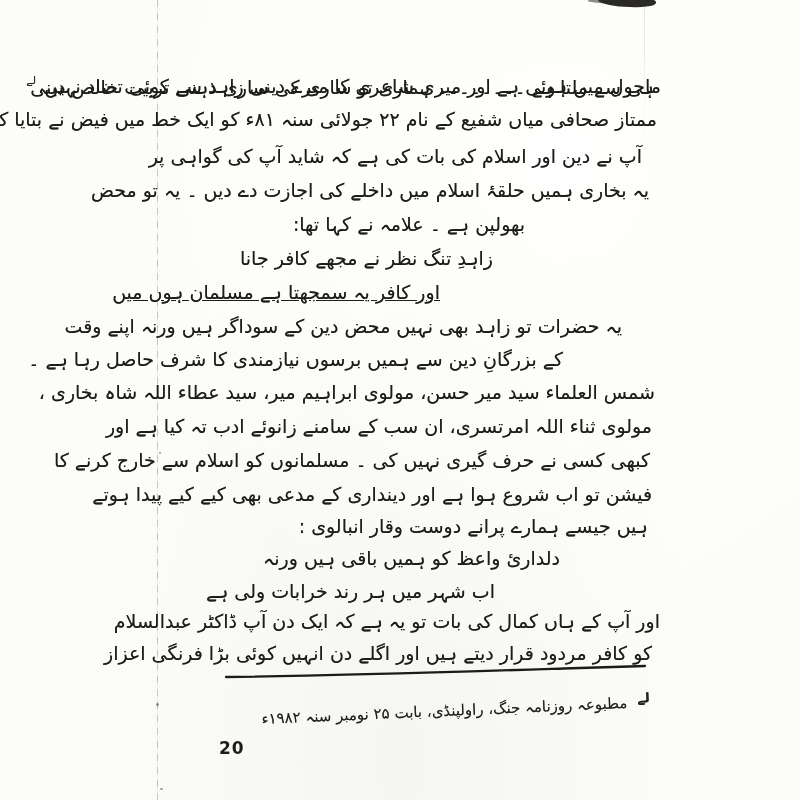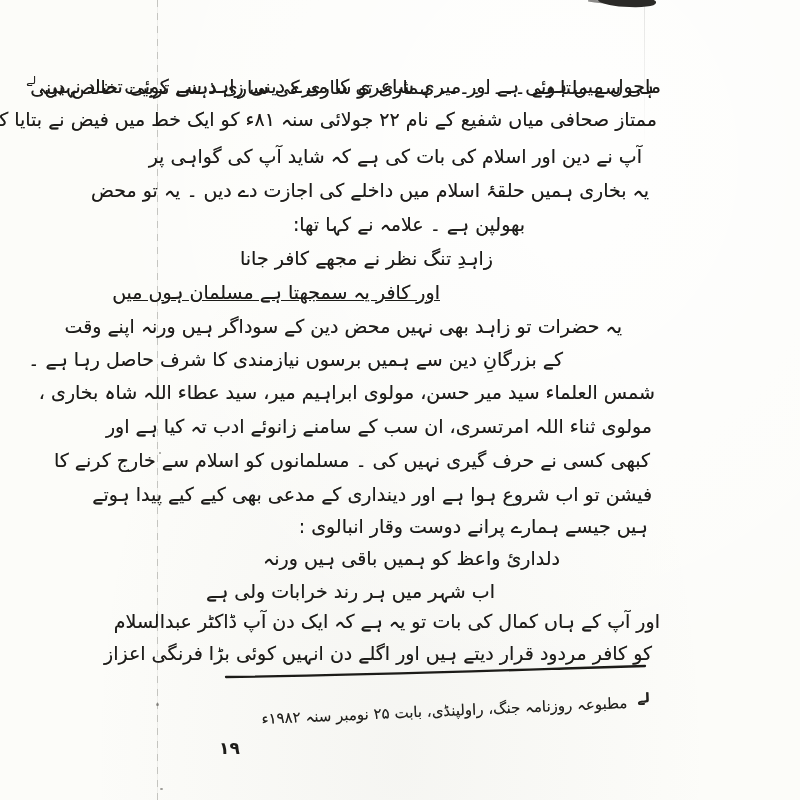--- a/index.html
+++ b/index.html
@@ -95,15 +95,15 @@
   <div class="urdu-line" style="top:642px;right:148px;margin-left:26px;">کو کافر مردود قرار دیتے ہیں اور اگلے دن انہیں کوئی بڑا فرنگی اعزاز</div>
 
   <svg class="separator-svg" width="424" height="16">
     <path d="M2,13 C120,11.5 260,7 340,4.5 C380,3.3 405,2.5 421,2" stroke="#1c1b18" stroke-width="2.3" fill="none" stroke-linecap="round"></path>
   </svg>
 
   <div class="footnote">
     <span class="fn-marker">لے</span><span>مطبوعہ روزنامہ جنگ، راولپنڈی، بابت ۲۵ نومبر سنہ ۱۹۸۲ء</span>
   </div>
 
-  <div class="page-number">۱۹</div>
+  <div class="page-number">20</div>
 
 </div>
 
 </body></html>

